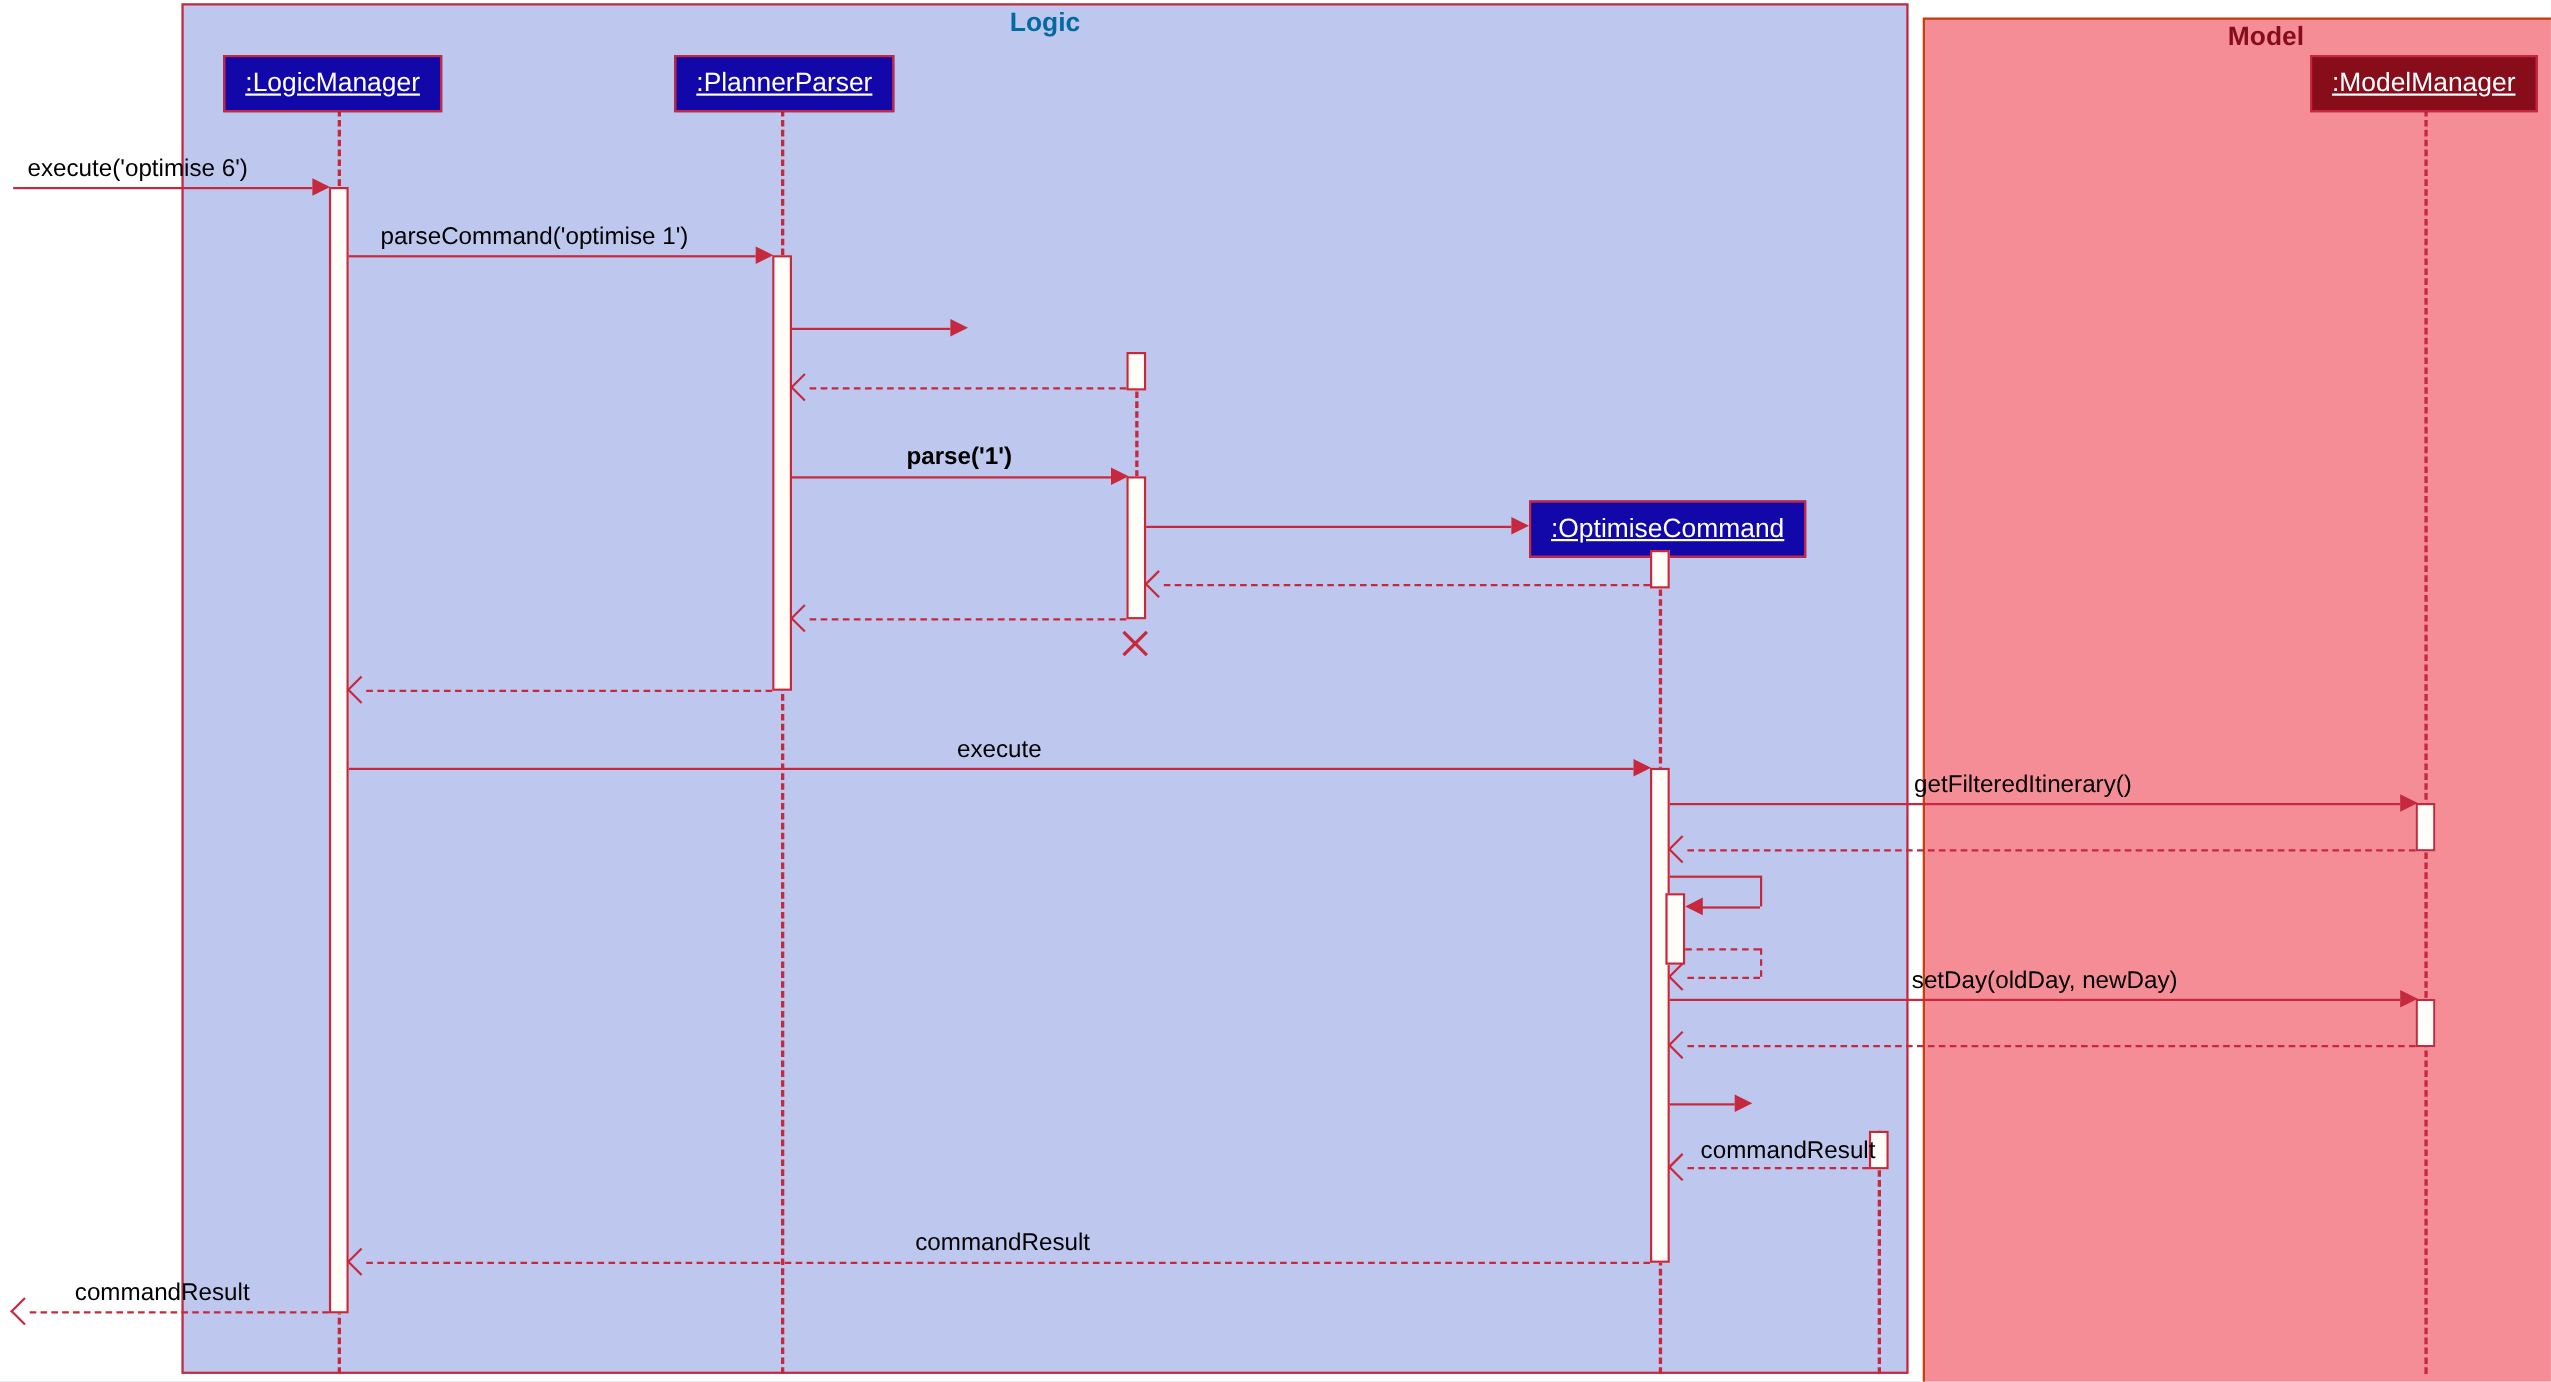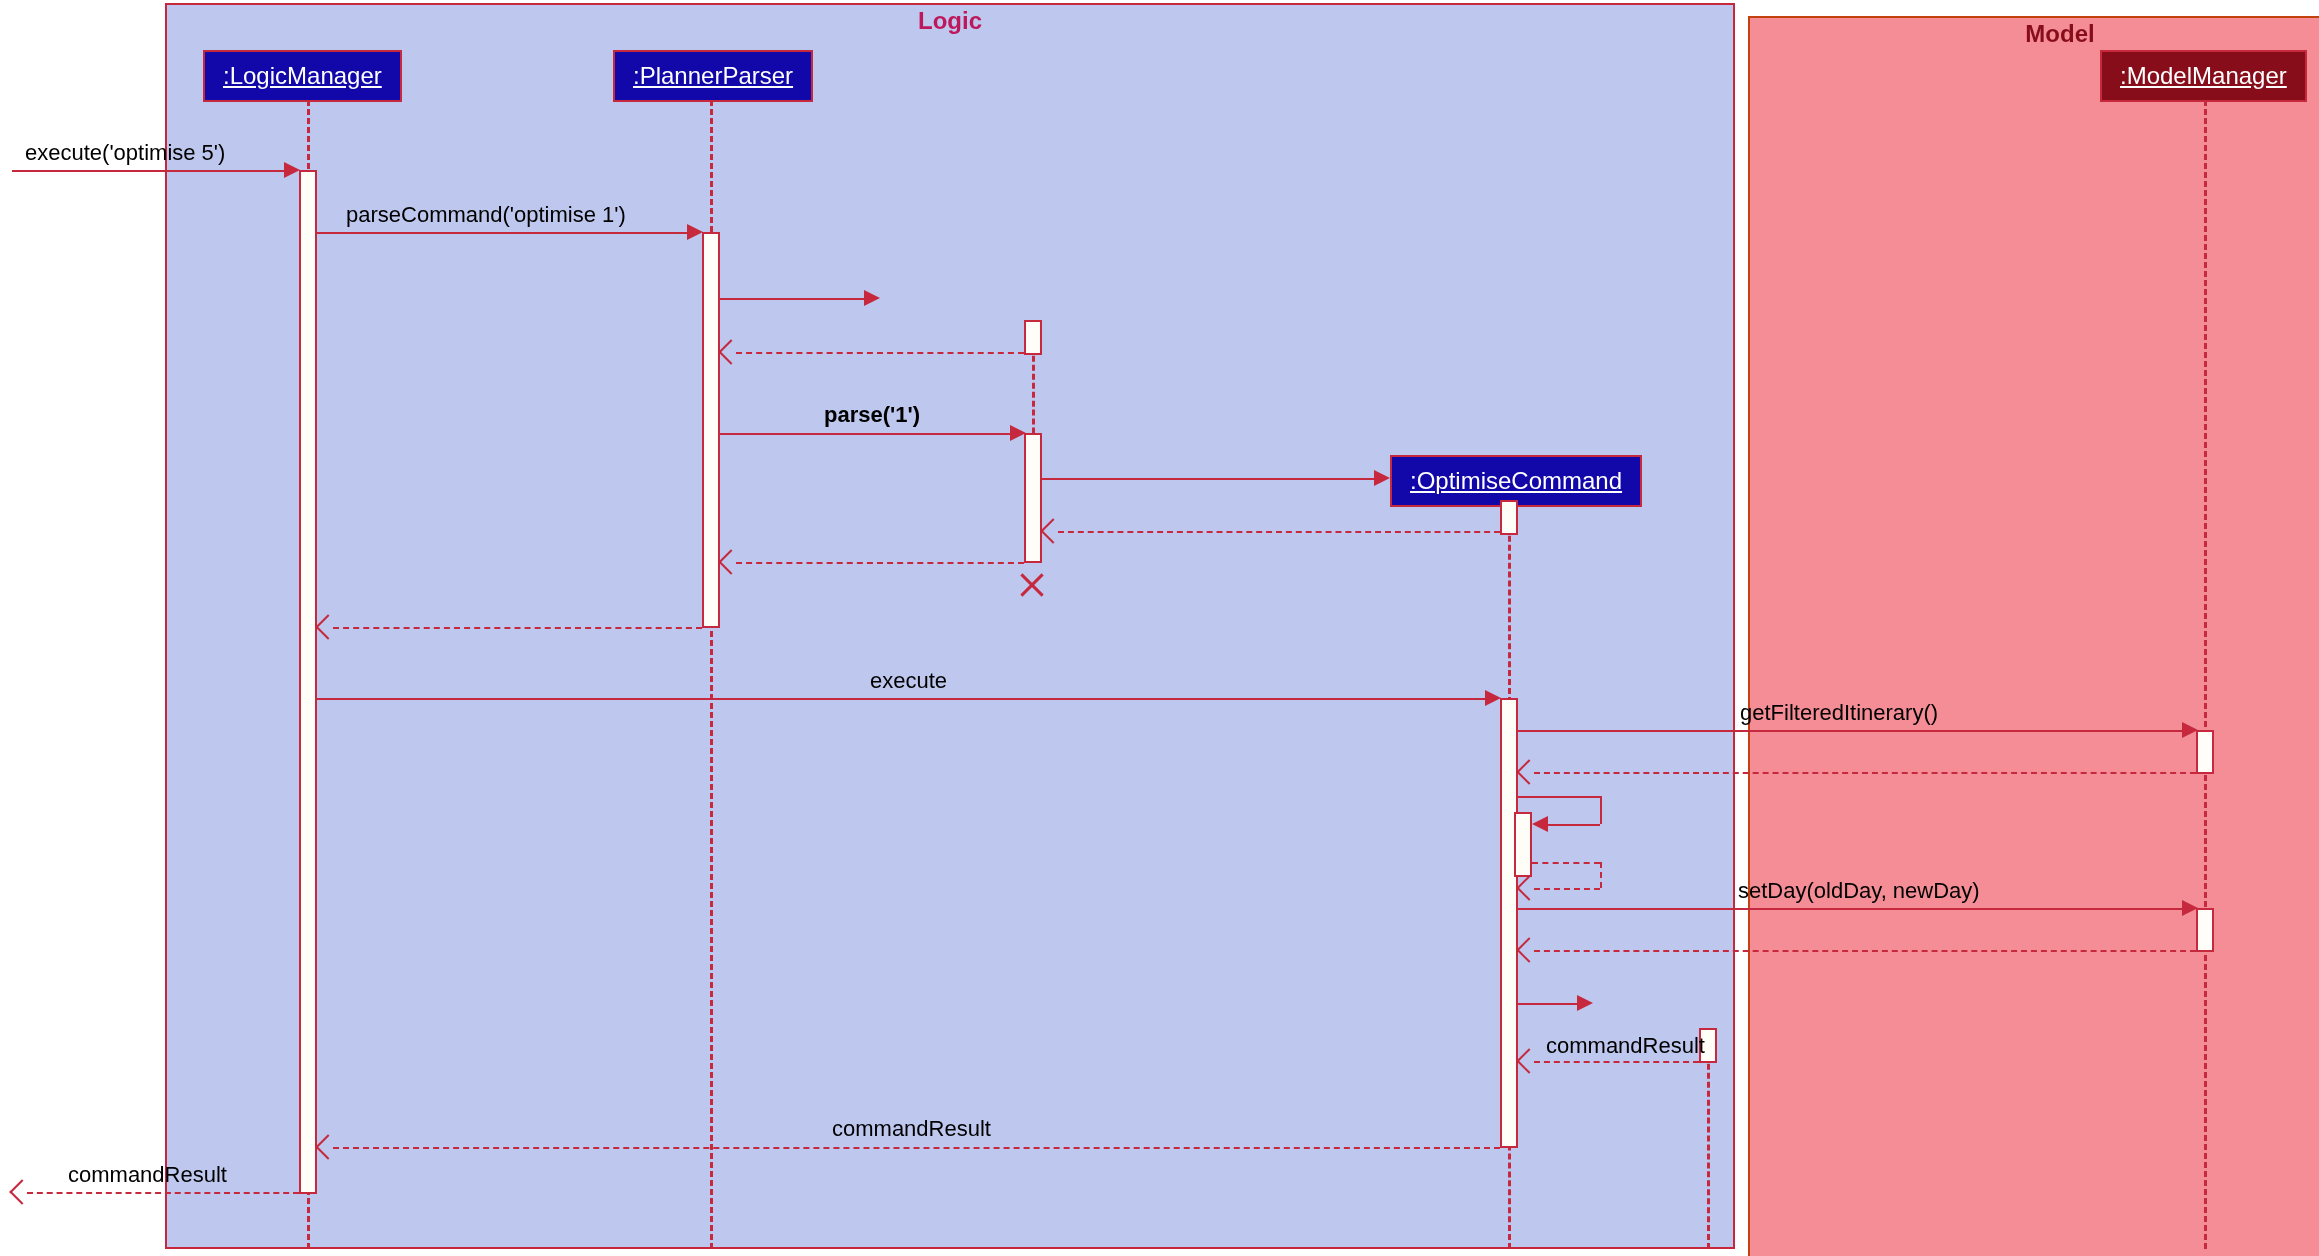--- a/index.html
+++ b/index.html
@@ -24,21 +24,21 @@
     position: absolute;
     left: 1748px; top: 16px;
     width: 624px; height: 1246px;
     background: #f48d96;
     border: 2px solid #c2410c;
   }
   .container-header {
     position: absolute;
     top: 0; left: 50%; transform: translateX(-50%);
     font-weight: bold; font-size: 24px;
-    color: #be185d;
+    color: #0369a1;
     padding: 2px 0 6px 0;
   }
   .container-model .container-header { color: #870d1b; }
 
   
   .participant {
     position: absolute;
     background: #1207a8;
     border: 2px solid #c6293e;
     color: #ffffff;
@@ -145,21 +145,21 @@
   <div class="activation" style="left:702px; top:232px; height:396px;"></div>
   <div class="activation" style="left:1024px; top:320px; height:35px;"></div>
   <div class="activation" style="left:1024px; top:433px; height:130px;"></div>
   <div class="activation" style="left:1500px; top:500px; height:35px;"></div>
   <div class="activation" style="left:1500px; top:698px; height:450px;"></div>
   <div class="activation" style="left:1514px; top:812px; height:65px;"></div>
   <div class="activation" style="left:2196px; top:730px; height:44px;"></div>
   <div class="activation" style="left:2196px; top:908px; height:44px;"></div>
   <div class="activation" style="left:1699px; top:1028px; height:35px;"></div>
 
-  <div class="msg" style="left:25px; top:140px;">execute('optimise 5')</div>
+  <div class="msg" style="left:25px; top:140px;">execute('optimise 6')</div>
   <div class="arrow-line" style="left:12px; top:170px; width:272px;"></div>
   <div class="arrow-head right" style="left:284px; top:162px;"></div>
 
   <div class="msg" style="left:346px; top:202px;">parseCommand('optimise 1')</div>
   <div class="arrow-line" style="left:317px; top:232px; width:370px;"></div>
   <div class="arrow-head right" style="left:687px; top:224px;"></div>
 
   <div class="arrow-line" style="left:720px; top:298px; width:144px;"></div>
   <div class="arrow-head right" style="left:864px; top:290px;"></div>
 

